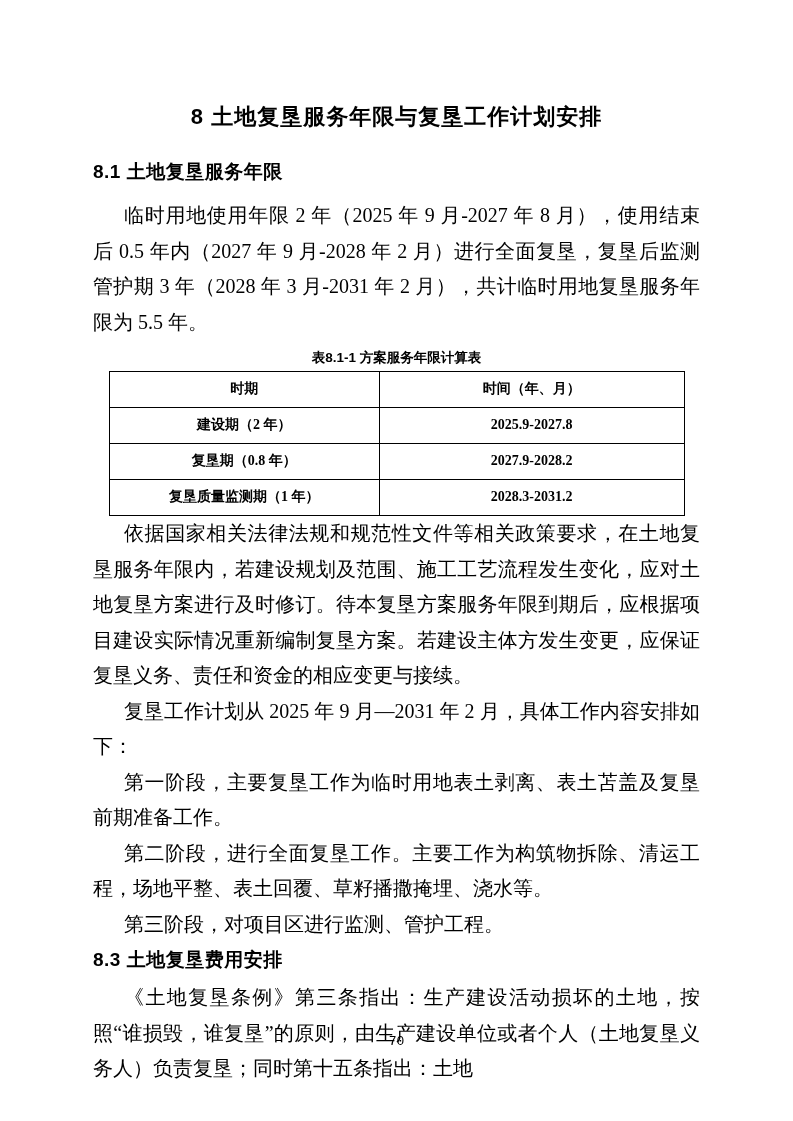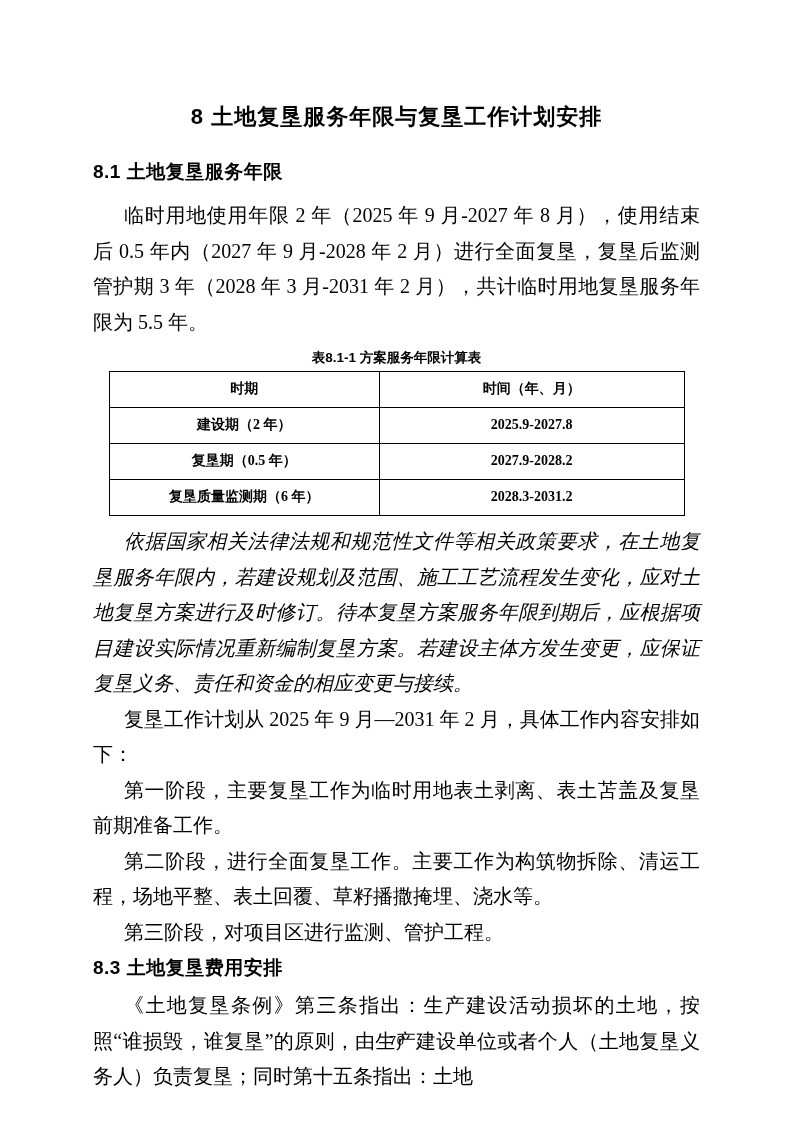--- a/index.html
+++ b/index.html
@@ -39,21 +39,21 @@
   h2.sec-heading.h82 { margin-top: 10px; }
   h2.sec-heading.h83 { margin-top: 4px; }
   p.body-para {
     margin: 0;
     font-size: 20px;
     line-height: 35.5px;
     text-align: justify;
     text-indent: 31px;
   }
   p.body-para.first { margin-top: 12px; }
-  p.body-para.after-table { margin-top: 8px; font-style: italic; }
+  p.body-para.after-table { margin-top: 0; }
   p.body-para.after-heading { margin-top: 7px; }
   p.body-para.after-heading-83 { margin-top: 6px; }
   .tbl-caption {
     margin: 9px 0 4px 0;
     font-family: "Liberation Sans", "DejaVu Sans", sans-serif;
     font-weight: 700;
     font-size: 13.5px;
     line-height: 18px;
     text-align: center;
   }
@@ -111,25 +111,25 @@
           <th>时期</th>
           <th>时间（年、月）</th>
         </tr>
       </thead>
       <tbody>
         <tr>
           <td>建设期（2 年）</td>
           <td>2025.9-2027.8</td>
         </tr>
         <tr>
-          <td>复垦期（0.5 年）</td>
+          <td>复垦期（0.8 年）</td>
           <td>2027.9-2028.2</td>
         </tr>
         <tr>
-          <td>复垦质量监测期（6 年）</td>
+          <td>复垦质量监测期（1 年）</td>
           <td>2028.3-2031.2</td>
         </tr>
       </tbody>
     </table>
 
     <p class="body-para after-table">依据国家相关法律法规和规范性文件等相关政策要求，在土地复垦服务年限内，若建设规划及范围、施工工艺流程发生变化，应对土地复垦方案进行及时修订。待本复垦方案服务年限到期后，应根据项目建设实际情况重新编制复垦方案。若建设主体方发生变更，应保证复垦义务、责任和资金的相应变更与接续。</p>
   </section>
 
   <section>
     <p class="body-para">复垦工作计划从 2025 年 9 月—2031 年 2 月，具体工作内容安排如下：</p>

